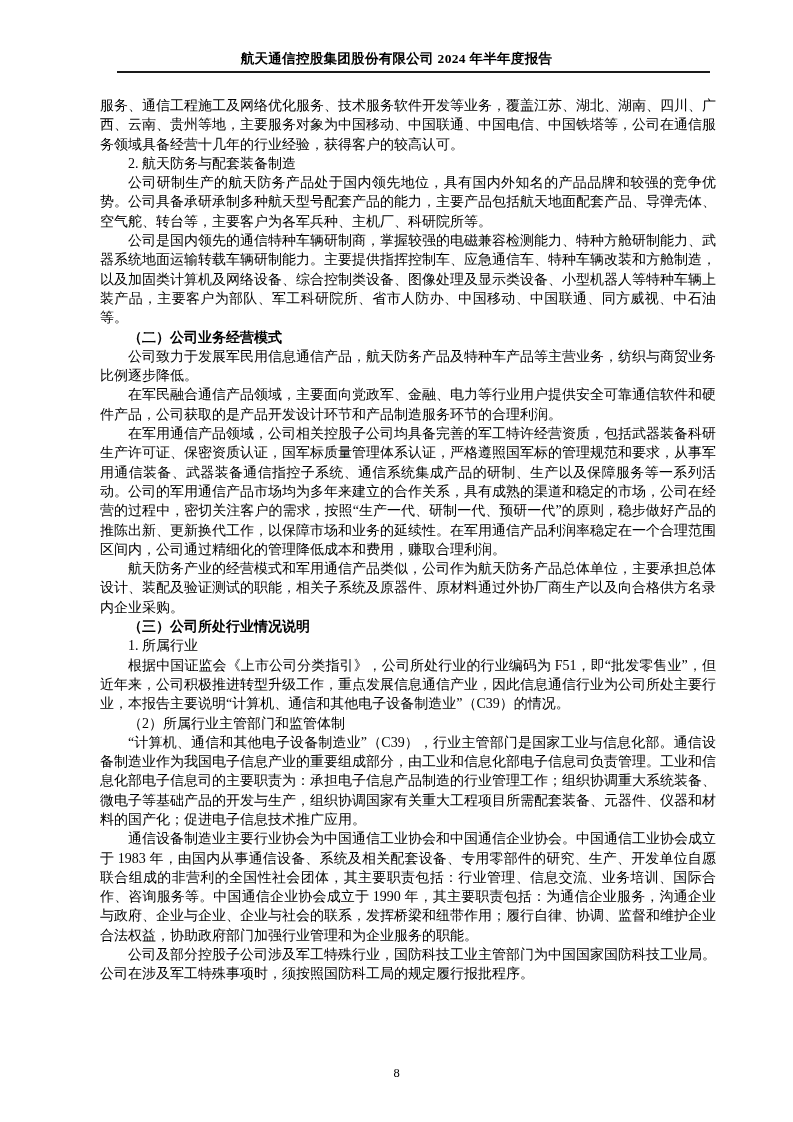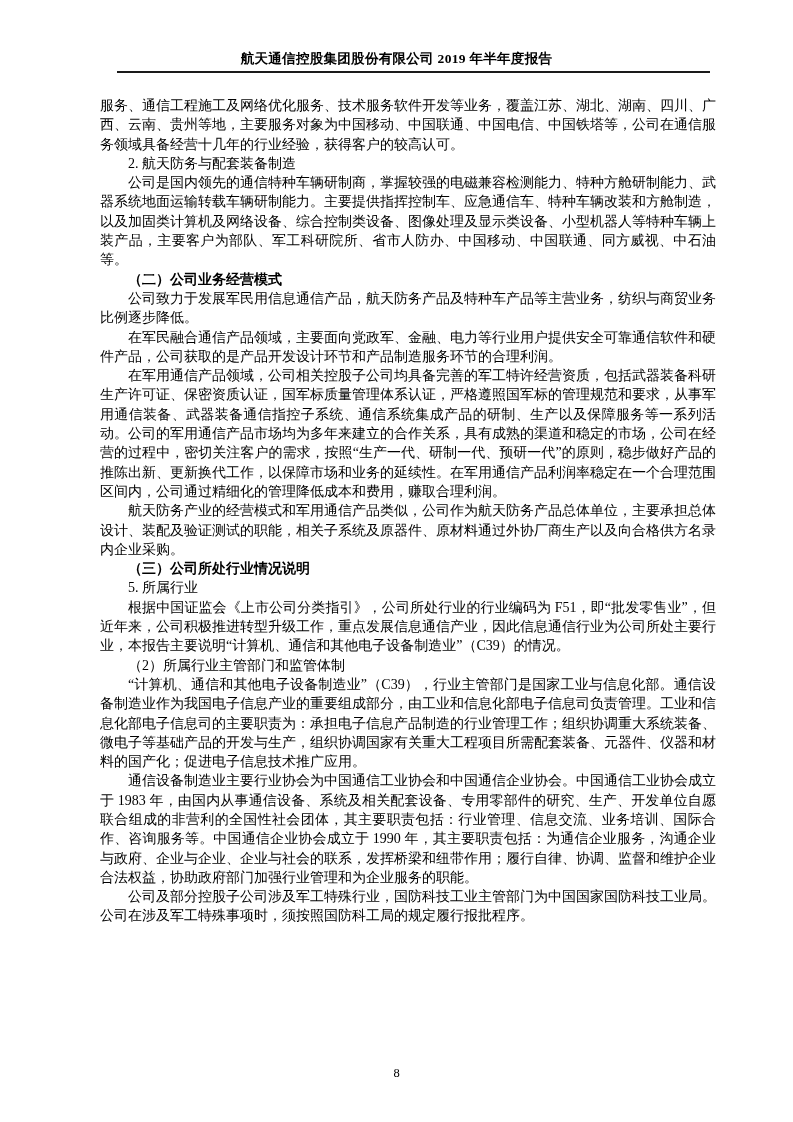--- a/index.html
+++ b/index.html
@@ -66,35 +66,36 @@
     right: 0;
     text-align: center;
     font-size: 12.5px;
   }
 </style>
 </head>
 <body>
 
 <div class="page">
 
-  <div class="header-title">航天通信控股集团股份有限公司 2019 年半年度报告</div>
+  <div class="header-title">航天通信控股集团股份有限公司 2024 年半年度报告</div>
 
   <div class="header-rule"></div>
 
   <div class="content">
     <p class="ni">服务、通信工程施工及网络优化服务、技术服务软件开发等业务，覆盖江苏、湖北、湖南、四川、广西、云南、贵州等地，主要服务对象为中国移动、中国联通、中国电信、中国铁塔等，公司在通信服务领域具备经营十几年的行业经验，获得客户的较高认可。</p>
     <p>2. 航天防务与配套装备制造</p>
+    <p>公司研制生产的航天防务产品处于国内领先地位，具有国内外知名的产品品牌和较强的竞争优势。公司具备承研承制多种航天型号配套产品的能力，主要产品包括航天地面配套产品、导弹壳体、空气舵、转台等，主要客户为各军兵种、主机厂、科研院所等。</p>
     <p>公司是国内领先的通信特种车辆研制商，掌握较强的电磁兼容检测能力、特种方舱研制能力、武器系统地面运输转载车辆研制能力。主要提供指挥控制车、应急通信车、特种车辆改装和方舱制造，以及加固类计算机及网络设备、综合控制类设备、图像处理及显示类设备、小型机器人等特种车辆上装产品，主要客户为部队、军工科研院所、省市人防办、中国移动、中国联通、同方威视、中石油等。</p>
     <p class="bold">（二）公司业务经营模式</p>
     <p>公司致力于发展军民用信息通信产品，航天防务产品及特种车产品等主营业务，纺织与商贸业务比例逐步降低。</p>
     <p>在军民融合通信产品领域，主要面向党政军、金融、电力等行业用户提供安全可靠通信软件和硬件产品，公司获取的是产品开发设计环节和产品制造服务环节的合理利润。</p>
     <p>在军用通信产品领域，公司相关控股子公司均具备完善的军工特许经营资质，包括武器装备科研生产许可证、保密资质认证，国军标质量管理体系认证，严格遵照国军标的管理规范和要求，从事军用通信装备、武器装备通信指控子系统、通信系统集成产品的研制、生产以及保障服务等一系列活动。公司的军用通信产品市场均为多年来建立的合作关系，具有成熟的渠道和稳定的市场，公司在经营的过程中，密切关注客户的需求，按照“生产一代、研制一代、预研一代”的原则，稳步做好产品的推陈出新、更新换代工作，以保障市场和业务的延续性。在军用通信产品利润率稳定在一个合理范围区间内，公司通过精细化的管理降低成本和费用，赚取合理利润。</p>
     <p>航天防务产业的经营模式和军用通信产品类似，公司作为航天防务产品总体单位，主要承担总体设计、装配及验证测试的职能，相关子系统及原器件、原材料通过外协厂商生产以及向合格供方名录内企业采购。</p>
     <p class="bold">（三）公司所处行业情况说明</p>
-    <p>5. 所属行业</p>
+    <p>1. 所属行业</p>
     <p>根据中国证监会《上市公司分类指引》，公司所处行业的行业编码为 F51，即“批发零售业”，但近年来，公司积极推进转型升级工作，重点发展信息通信产业，因此信息通信行业为公司所处主要行业，本报告主要说明“计算机、通信和其他电子设备制造业”（C39）的情况。</p>
     <p>（2）所属行业主管部门和监管体制</p>
     <p>“计算机、通信和其他电子设备制造业”（C39），行业主管部门是国家工业与信息化部。通信设备制造业作为我国电子信息产业的重要组成部分，由工业和信息化部电子信息司负责管理。工业和信息化部电子信息司的主要职责为：承担电子信息产品制造的行业管理工作；组织协调重大系统装备、微电子等基础产品的开发与生产，组织协调国家有关重大工程项目所需配套装备、元器件、仪器和材料的国产化；促进电子信息技术推广应用。</p>
     <p>通信设备制造业主要行业协会为中国通信工业协会和中国通信企业协会。中国通信工业协会成立于 1983 年，由国内从事通信设备、系统及相关配套设备、专用零部件的研究、生产、开发单位自愿联合组成的非营利的全国性社会团体，其主要职责包括：行业管理、信息交流、业务培训、国际合作、咨询服务等。中国通信企业协会成立于 1990 年，其主要职责包括：为通信企业服务，沟通企业与政府、企业与企业、企业与社会的联系，发挥桥梁和纽带作用；履行自律、协调、监督和维护企业合法权益，协助政府部门加强行业管理和为企业服务的职能。</p>
     <p>公司及部分控股子公司涉及军工特殊行业，国防科技工业主管部门为中国国家国防科技工业局。公司在涉及军工特殊事项时，须按照国防科工局的规定履行报批程序。</p>
   </div>
 
   <div class="page-number">8</div>
 
 </div>

